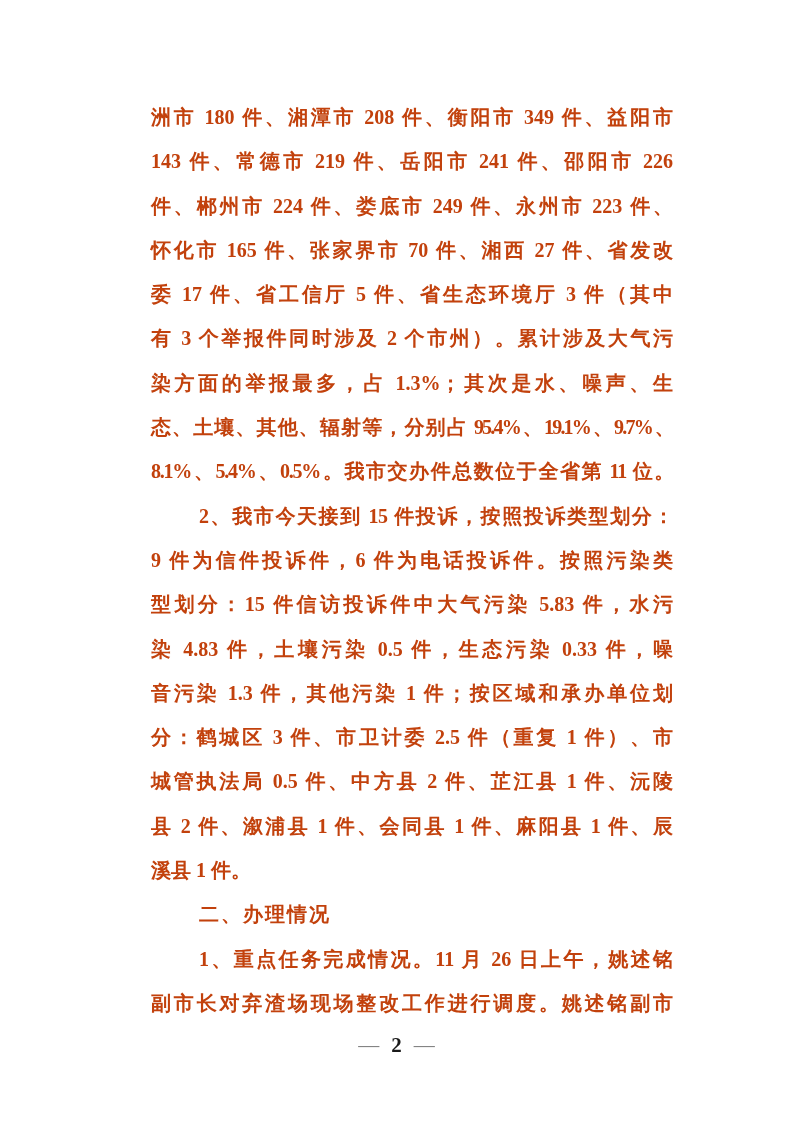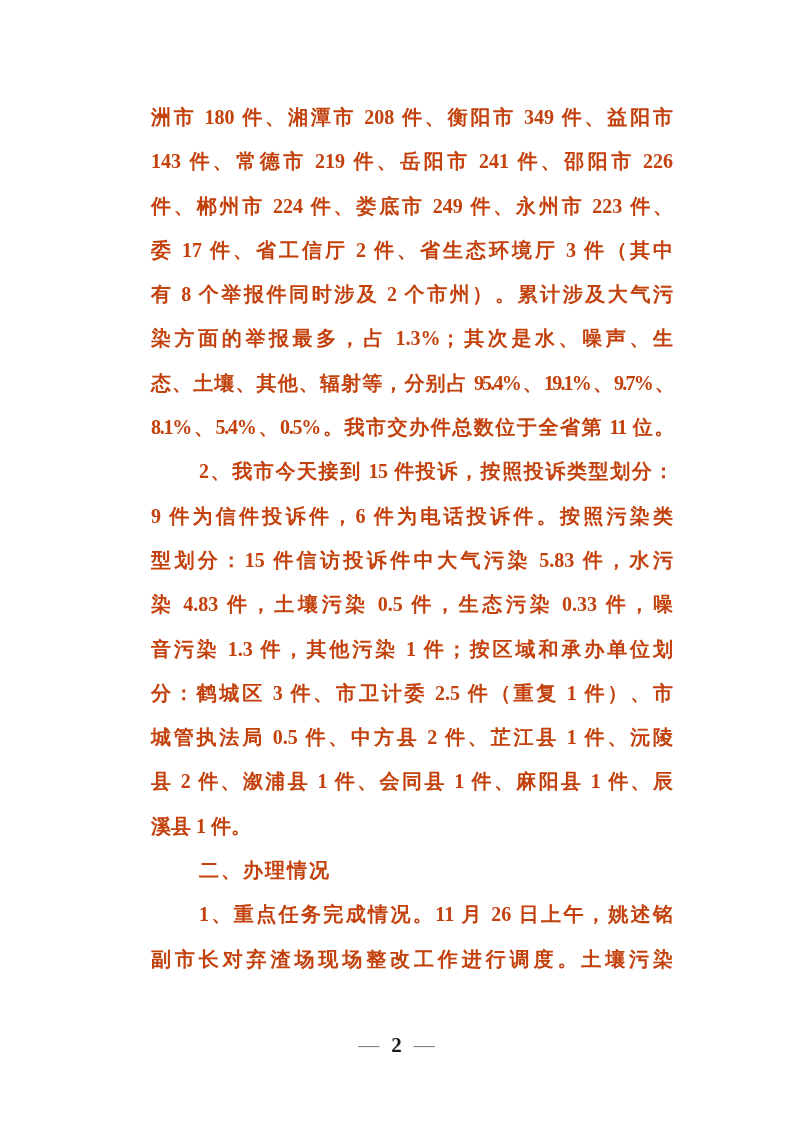--- a/index.html
+++ b/index.html
@@ -69,37 +69,38 @@
   }
 </style>
 </head>
 <body>
 
 <div class="page">
   <div class="body-text">
     <div class="line" style="">洲市 180 件、湘潭市 208 件、衡阳市 349 件、益阳市</div>
     <div class="line" style="">143 件、常德市 219 件、岳阳市 241 件、邵阳市 226</div>
     <div class="line" style="">件、郴州市 224 件、娄底市 249 件、永州市 223 件、</div>
-    <div class="line" style="">委 17 件、省工信厅 2 件、省生态环境厅 3 件（其中</div>
-    <div class="line" style="">有 8 个举报件同时涉及 2 个市州）。累计涉及大气污</div>
+    <div class="line" style="">怀化市 165 件、张家界市 70 件、湘西 27 件、省发改</div>
+    <div class="line" style="">委 17 件、省工信厅 5 件、省生态环境厅 3 件（其中</div>
+    <div class="line" style="">有 3 个举报件同时涉及 2 个市州）。累计涉及大气污</div>
     <div class="line" style="">染方面的举报最多，占 1.3%；其次是水、噪声、生</div>
     <div class="line" style="letter-spacing: -1.79px;">态、土壤、其他、辐射等，分别占 95.4%、19.1%、9.7%、</div>
     <div class="line" style="letter-spacing: -1.21px;">8.1%、5.4%、0.5%。我市交办件总数位于全省第 11 位。</div>
     <div class="line indent" style="letter-spacing: -0.39px;">2、我市今天接到 15 件投诉，按照投诉类型划分：</div>
     <div class="line" style="">9 件为信件投诉件，6 件为电话投诉件。按照污染类</div>
     <div class="line" style="">型划分：15 件信访投诉件中大气污染 5.83 件，水污</div>
     <div class="line" style="">染 4.83 件，土壤污染 0.5 件，生态污染 0.33 件，噪</div>
     <div class="line" style="">音污染 1.3 件，其他污染 1 件；按区域和承办单位划</div>
     <div class="line" style="">分：鹤城区 3 件、市卫计委 2.5 件（重复 1 件）、市</div>
     <div class="line" style="">城管执法局 0.5 件、中方县 2 件、芷江县 1 件、沅陵</div>
     <div class="line" style="">县 2 件、溆浦县 1 件、会同县 1 件、麻阳县 1 件、辰</div>
     <div class="line para-end" style="">溪县 1 件。</div>
     <div class="line heading indent" style="">二、办理情况</div>
     <div class="line indent" style="">1、重点任务完成情况。11 月 26 日上午，姚述铭</div>
-    <div class="line" style="">副市长对弃渣场现场整改工作进行调度。土壤污染</div>
+    <div class="line" style="">副市长对弃渣场现场整改工作进行调度。姚述铭副市</div>
   </div>
 
   <div class="page-footer">
     <span class="footer-dash">—</span>
     <span class="footer-num">2</span>
     <span class="footer-dash">—</span>
   </div>
 </div>
 
 </body></html>

